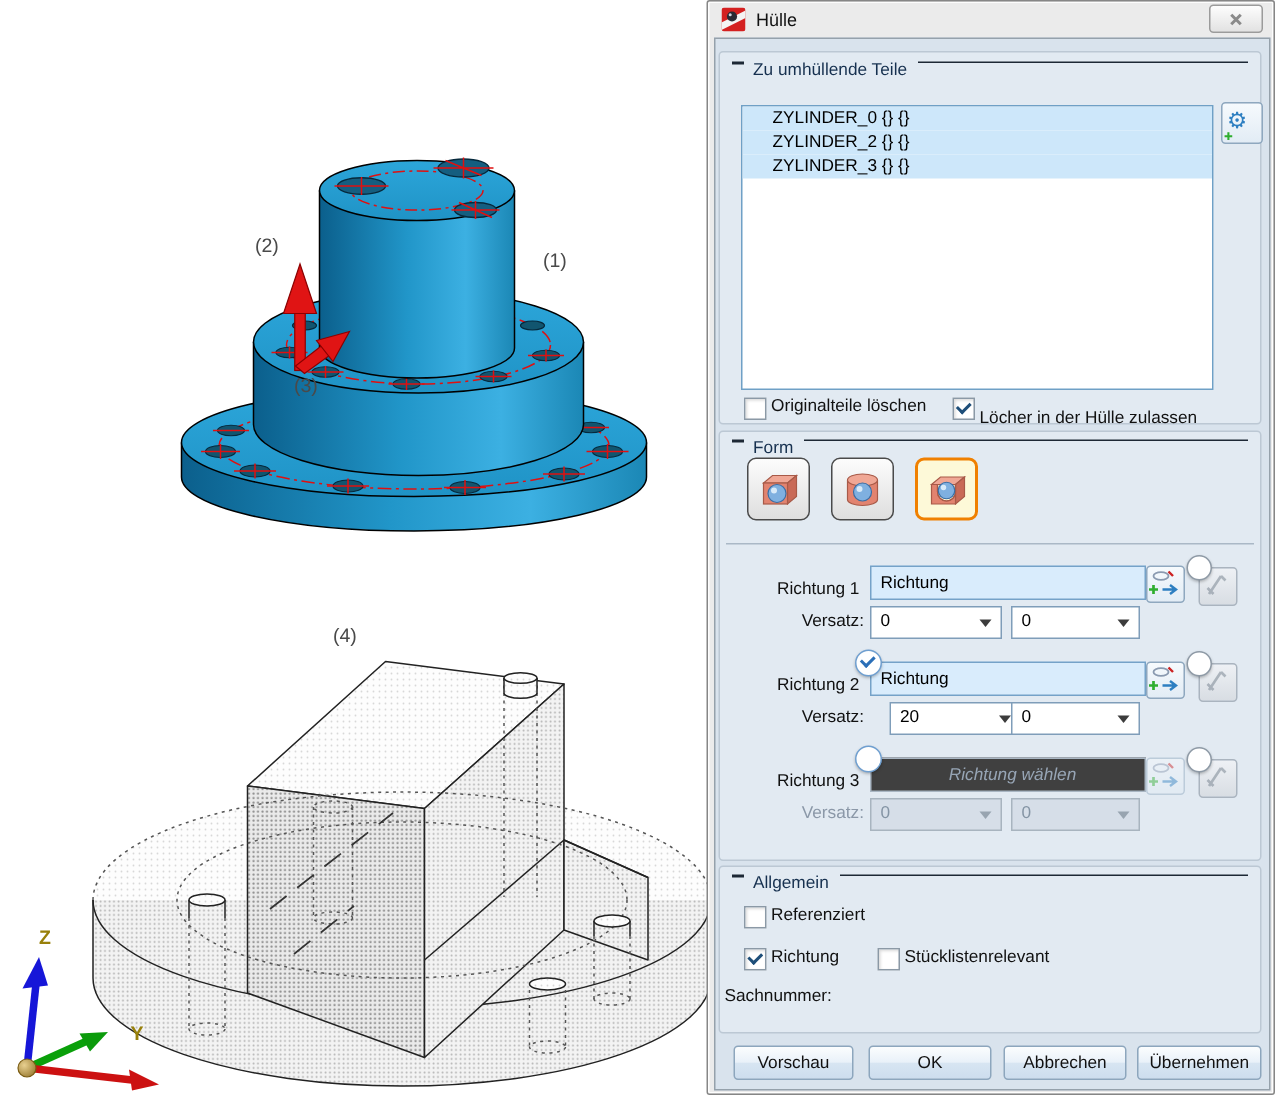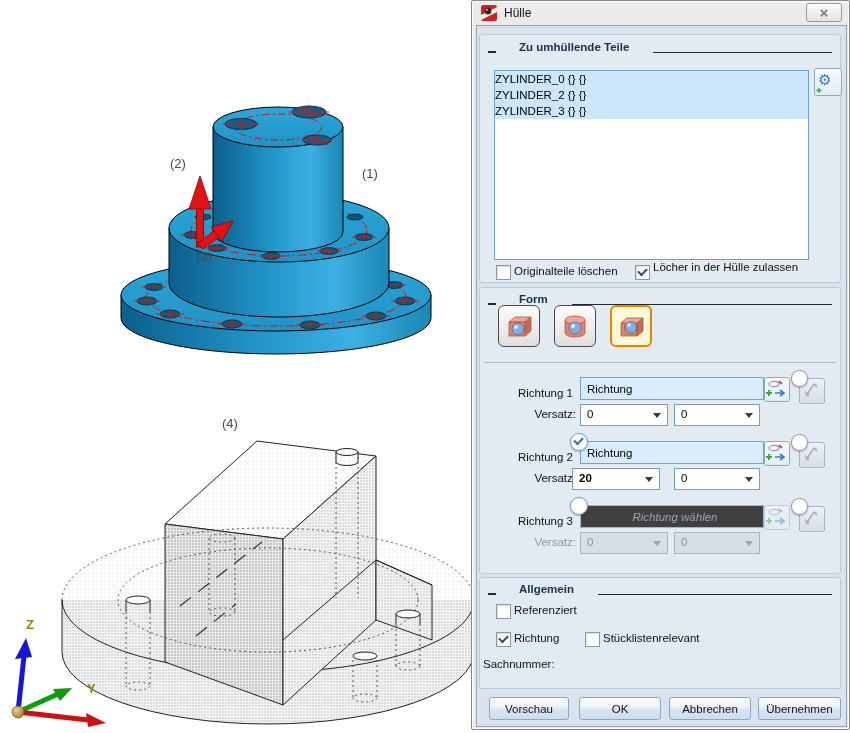--- a/index.html
+++ b/index.html
@@ -20,27 +20,27 @@
   #title-text{left:32px;top:5px;font-size:12px;color:#111;}
   #close-btn{right:7px;top:2px;width:34px;height:17px;border:1px solid #9b9b9b;border-radius:3px;
              background:linear-gradient(#fdfdfd,#e2e2e2);cursor:default;}
   #close-btn .x1,#close-btn .x2{position:absolute;left:50%;top:50%;width:9px;height:2px;background:#8a8a8a;}
   #close-btn .x1{transform:translate(-50%,-50%) rotate(45deg);}
   #close-btn .x2{transform:translate(-50%,-50%) rotate(-45deg);}
 
   #content{left:4px;top:24px;width:369px;height:700px;background:#d9e3ed;border:1px solid #95a1ab;}
 
   .panel{position:absolute;background:#e2eaf2;border:1px solid #bcc8d4;border-radius:3px;}
-  .ghead{position:absolute;display:flex;align-items:flex-end;height:12px;font-size:11.5px;font-weight:bold;color:#16304f;gap:17px;}
+  .ghead{position:absolute;display:flex;align-items:flex-start;height:12px;font-size:11.5px;font-weight:normal;color:#16304f;}
   .gdash{width:8px;height:0;border-top:2px solid #1d2835;margin-right:6px;}
   .grule{flex:1;border-top:1.5px solid #1d2835;margin-left:7px;}
 
   #list{left:14px;top:35px;width:313px;height:188px;background:#fff;border:1px solid #6fa0c6;
         font-size:11.5px;color:#000;overflow:hidden;}
-  .lrow{height:16px;line-height:16px;padding:0 0;}
+  .lrow{height:16px;line-height:16px;padding:0 20px;}
   .lrow.sel{background:#cde7fa;}
 
   .sqbtn{position:absolute;border:1px solid #8fa8bf;border-radius:3px;background:linear-gradient(#f6fafd,#e2ecf5);}
 
   .cbox{position:absolute;width:13px;height:13px;background:#fff;border:1px solid #8b99a6;
         box-shadow:inset 1px 1px 2px rgba(0,0,0,.15);}
   .cmark{display:none;position:absolute;left:2px;top:2px;width:7px;height:4px;
          border-left:2px solid #1e4e79;border-bottom:2px solid #1e4e79;transform:rotate(-45deg);}
   .cbox[data-state="checked"] .cmark{display:block;}
   .clabel{position:absolute;font-size:11.5px;color:#111;}
@@ -281,21 +281,21 @@
         </div>
         <div class="sqbtn" style="left:334px;top:33px;width:26px;height:26px;">
           <span style="position:absolute;left:3px;top:2px;font-size:15px;color:#2e7fc1;">⚙</span>
           <span style="position:absolute;left:1px;bottom:0px;font-size:7px;color:#2fae2f;">✚</span>
         </div>
         <div class="cbox" style="left:16px;top:230px;" data-state="unchecked"></div>
         <div class="clabel" style="left:34px;top:230px;">Originalteile löschen</div>
         <div class="cbox" style="left:155px;top:230px;" data-state="checked">
             <span class="cmark"></span>
           </div>
-        <div class="clabel" style="left:173px;top:226px;">Löcher in der Hülle zulassen</div>
+        <div class="clabel" style="left:173px;top:238px;">Löcher in der Hülle zulassen</div>
       </div>
 
       <div class="panel" style="left:2px;top:261px;width:360px;height:285px;">
         <div class="ghead" style="left:8px;right:8px;top:5px;">
           <span class="gdash"></span>
           <span>Form</span>
           <span class="grule"></span>
         </div>
 
         <div class="icbtn" style="left:18px;top:17px;" data-state="normal">
@@ -368,21 +368,21 @@
             <path d="M10,15 h8 M15,12 l4,3 -4,3" fill="none" stroke="#2e7fc1" stroke-width="1.6"></path>
           </svg>
         </div>
         <div class="tbtn" style="left:319px;top:154px;">
           <svg width="22" height="22" viewBox="0 0 22 22" style="opacity:.55">
             <path d="M6,17 L14,5 M14,5 l3,3 M5,13 l4,4" fill="none" stroke="#7c8894" stroke-width="1.8"></path>
           </svg>
         </div>
         <div class="knob" style="left:311px;top:146px;"></div>
         <div class="rlabel right" style="left:14px;top:184px;width:82px;">Versatz:</div>
-        <div class="combo" style="left:92px;top:180px;width:86px;font-weight:bold;">
+        <div class="combo" style="left:113px;top:180px;width:86px;">
           <span class="cval">20</span>
             <span class="carr"></span>
         </div>
         <div class="combo" style="left:194px;top:180px;width:84px;">
           <span class="cval">0</span>
             <span class="carr"></span>
         </div>
 
         <div class="rlabel" style="left:38px;top:227px;">Richtung 3</div>
         <input class="rinput off" style="left: 100px; top: 217px; text-align: center;" placeholder="Richtung wählen">

